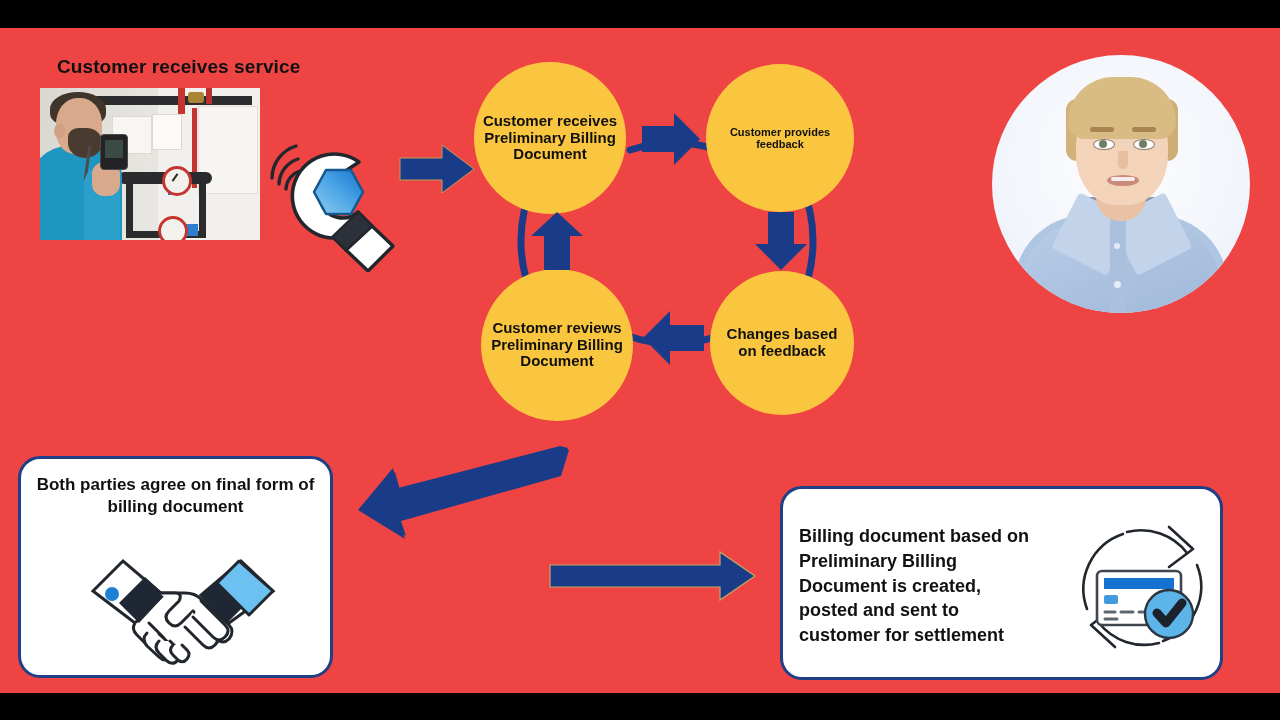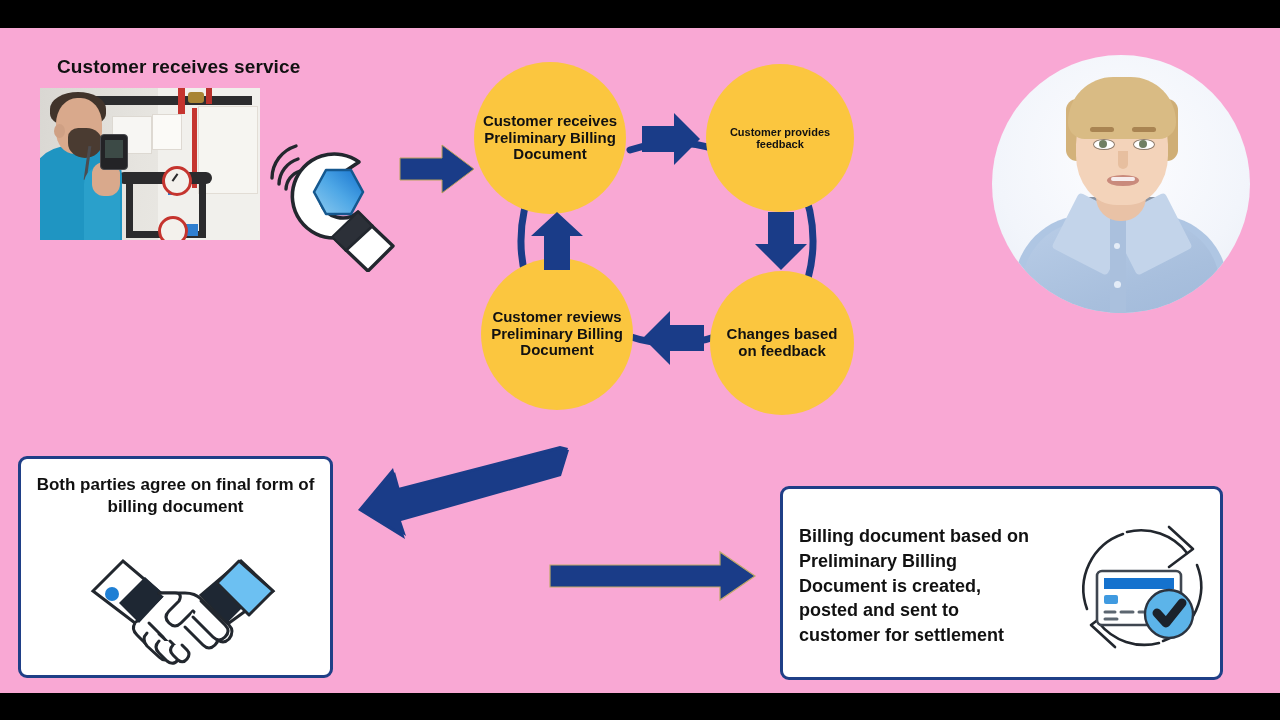--- a/index.html
+++ b/index.html
@@ -8,21 +8,21 @@
     background:#000;
     font-family:"Liberation Sans", sans-serif;
     overflow:hidden;
   }
   #stage{position:relative;width:1280px;height:720px;background:#000;}
   .bar{position:absolute;left:0;width:1280px;background:#000;}
   #bar-top{top:0;height:28px;}
   #bar-bottom{bottom:0;height:27px;}
   #slide{
     position:absolute;left:0;top:28px;width:1280px;height:665px;
-    background:#f9a8d4;
+    background:#ef4444;
   }
 
   
   #section-title{
     position:absolute;left:57px;top:28px;
     font-size:19px;font-weight:bold;color:#111;
     letter-spacing:.1px;white-space:nowrap;
   }
 
   
@@ -80,21 +80,21 @@
   .cyc{
     position:absolute;border-radius:50%;
     background:#fbc63f;
     display:flex;align-items:center;justify-content:center;
     text-align:center;
     font-weight:bold;color:#111;
     line-height:1.12;
   }
   #cyc-1{left:474px;top:34px;width:152px;height:152px;font-size:15px;}
   #cyc-2{left:706px;top:36px;width:148px;height:148px;font-size:11px;}
-  #cyc-3{left:481px;top:230px;width:152px;height:152px;font-size:15px;}
+  #cyc-3{left:481px;top:241px;width:152px;height:152px;font-size:15px;}
   #cyc-4{left:710px;top:243px;width:144px;height:144px;font-size:15px;}
   .cyc span{display:block;padding:0 6px;}
 
   
   #presenter{
     position:absolute;left:992px;top:27px;width:258px;height:258px;
     border-radius:50%;overflow:hidden;
     background:radial-gradient(circle at 50% 40%, #fdfdff 0%, #f2f5fb 62%, #e8edf6 100%);
   }
   .pr{position:absolute;}
@@ -118,21 +118,21 @@
   .pr-iris-r{left:147px;top:85px;width:8px;height:8px;border-radius:50%;background:#6f7f63;}
   .pr-nose{left:126px;top:96px;width:10px;height:18px;border-radius:0 0 6px 6px;background:#e7bf9f;}
   .pr-mouth{left:115px;top:120px;width:32px;height:11px;border-radius:50%;background:#c98a7c;}
   .pr-mouth i{position:absolute;left:4px;top:2px;width:24px;height:4px;background:#f6ecec;border-radius:3px;display:block;}
   .pr-btn1{left:122px;top:226px;width:7px;height:7px;border-radius:50%;background:#e4ecf7;}
   .pr-btn2{left:122px;top:188px;width:6px;height:6px;border-radius:50%;background:#e4ecf7;}
 
   
   .box{
     position:absolute;background:#fff;
-    border:3px solid #1f3f87;border-radius:9px;
+    border:3px solid #1f3f87;border-radius:22px;
     box-sizing:border-box;
   }
   #box-agree{left:18px;top:428px;width:315px;height:222px;}
   #box-billing{left:780px;top:458px;width:443px;height:194px;}
   #agree-text{
     position:absolute;left:0;top:15px;width:100%;
     text-align:center;font-size:17px;font-weight:bold;color:#111;line-height:1.32;
   }
   #handshake-icon{position:absolute;left:68px;top:88px;width:188px;height:120px;}
   #billing-text{

